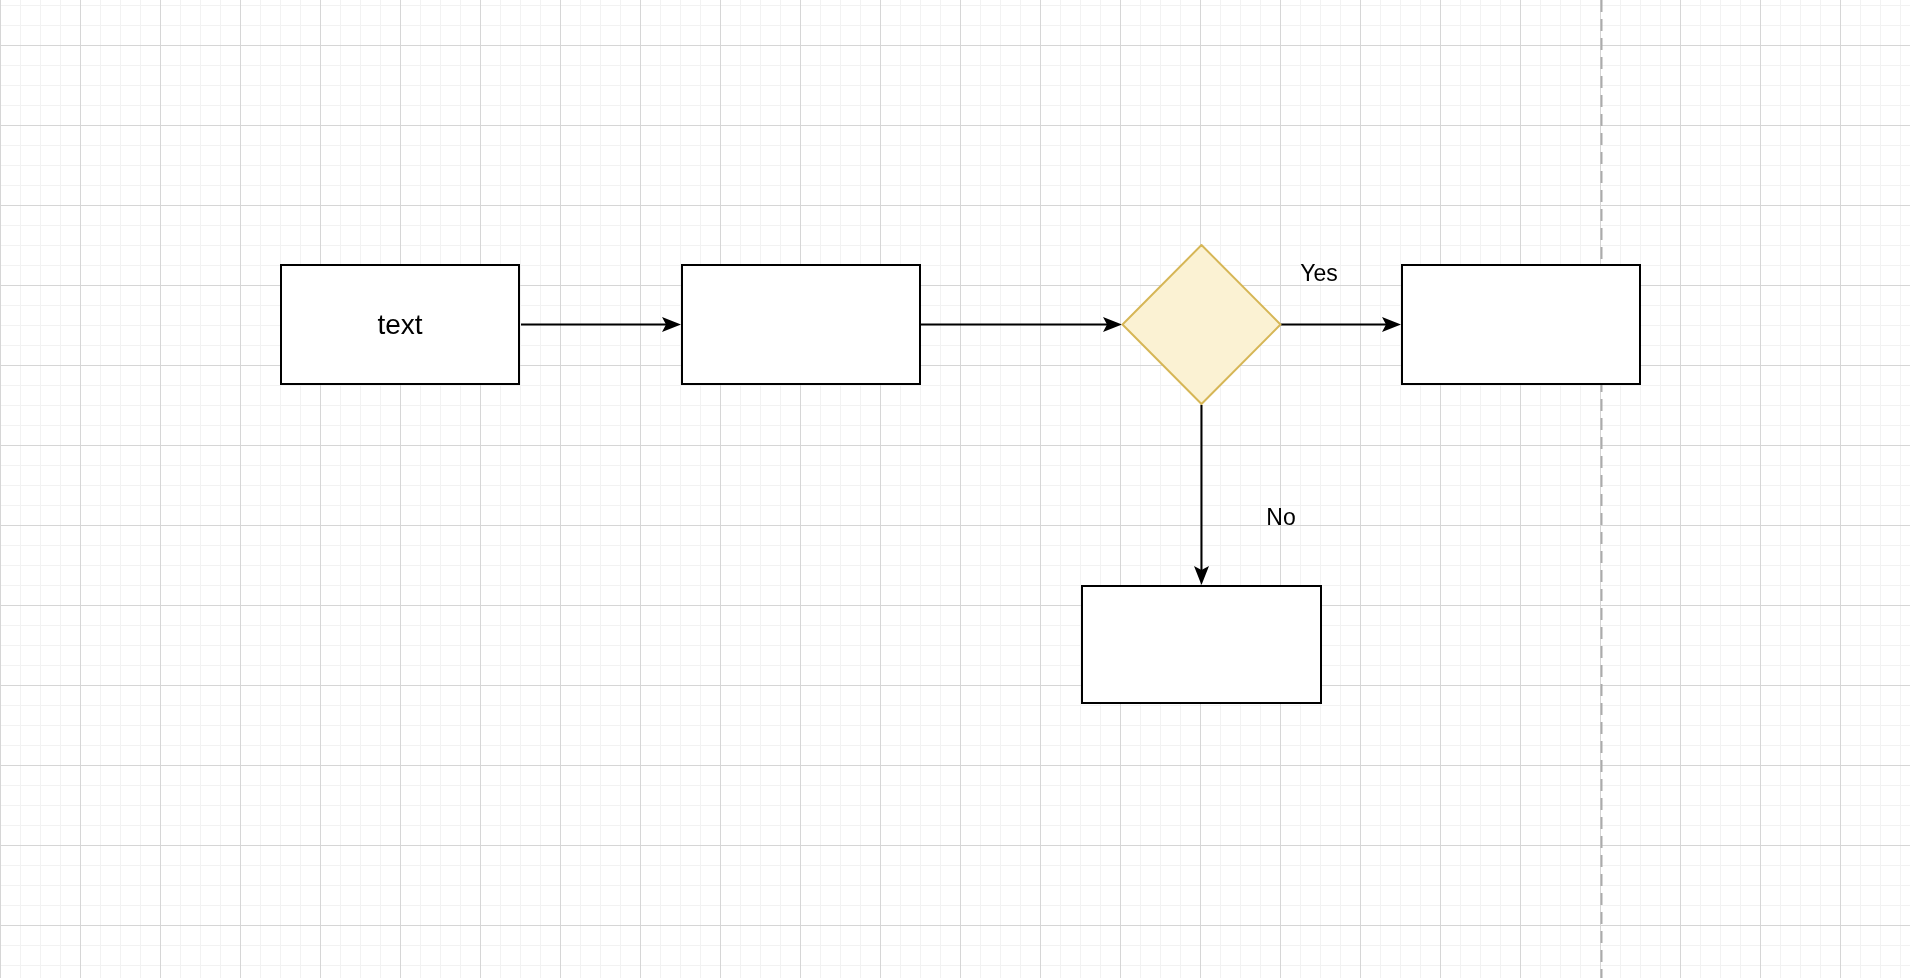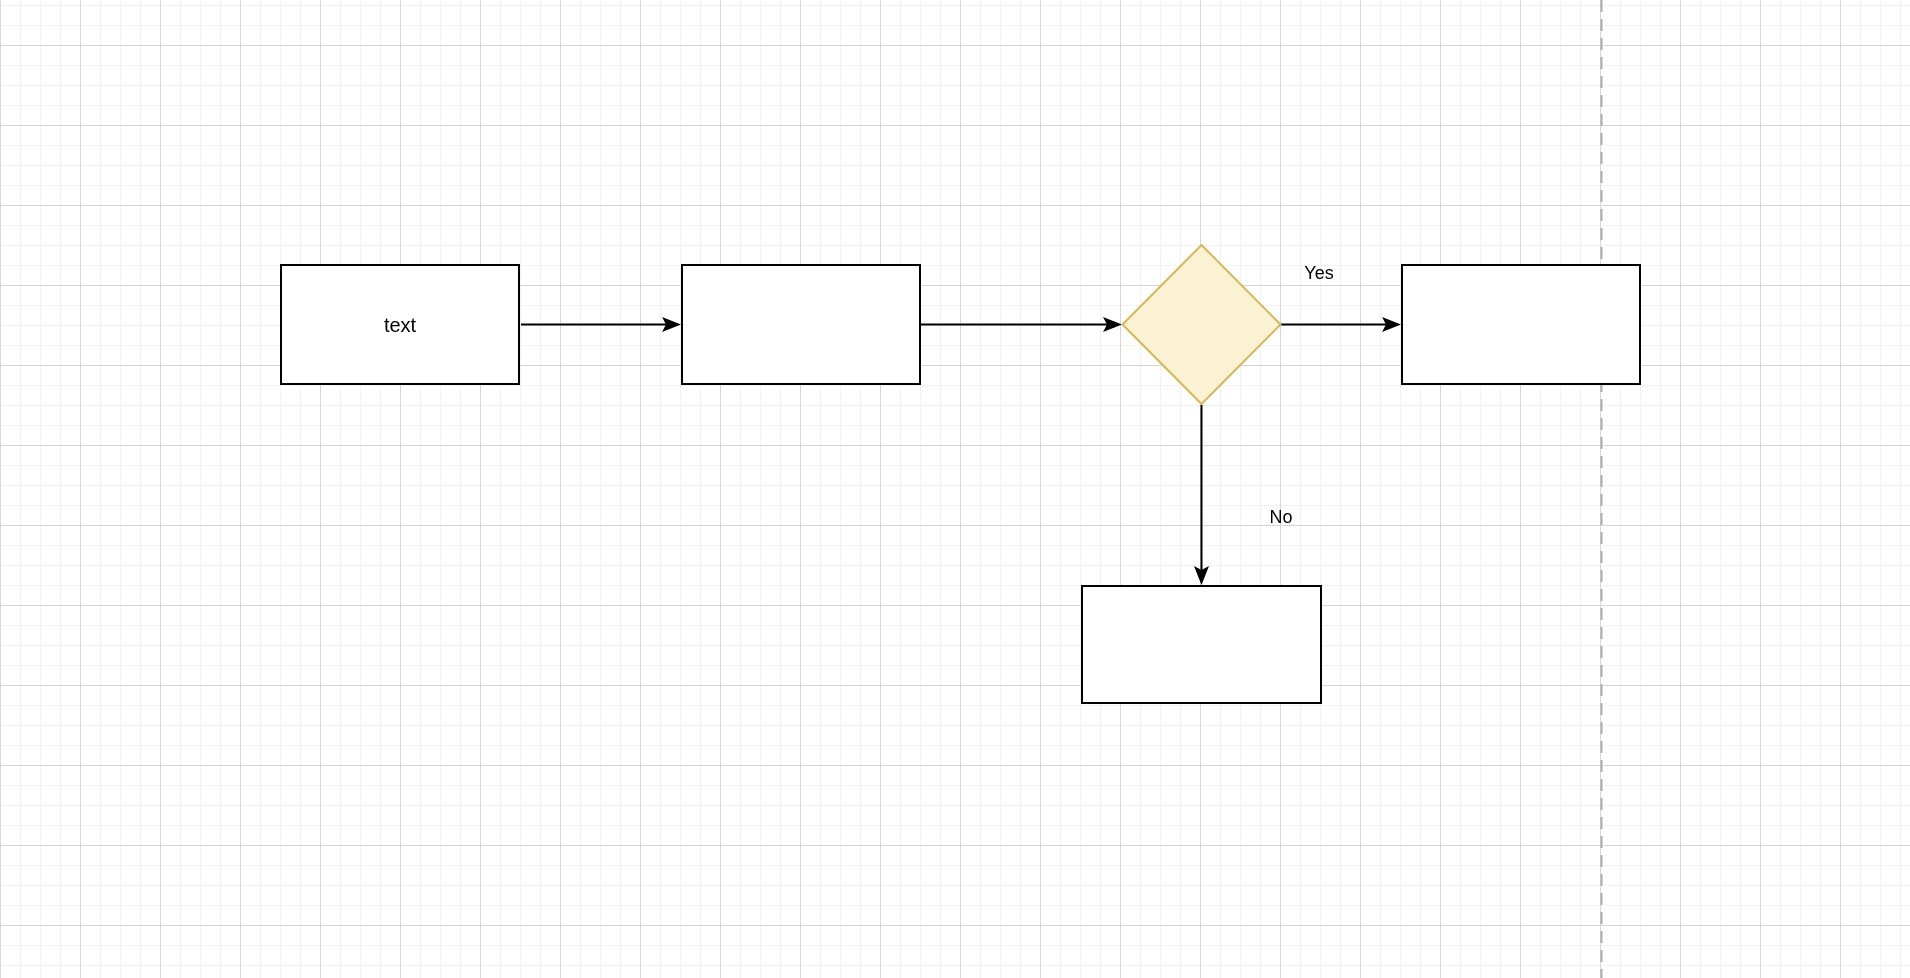--- a/index.html
+++ b/index.html
@@ -34,29 +34,29 @@
   .node-rect {
     position: absolute;
     box-sizing: border-box;
     background: #ffffff;
     border: 2px solid #000000;
     display: flex;
     align-items: center;
     justify-content: center;
   }
   .node-label {
-    font-size: 20px;
+    font-size: 28px;
     color: #000000;
     line-height: 1.2;
     white-space: nowrap;
   }
   .edge-label {
     position: absolute;
     transform: translate(-50%, -50%);
-    font-size: 18px;
+    font-size: 23px;
     color: #000000;
     white-space: nowrap;
   }
   
   .n1 { left: 280px;  top: 264px; width: 240px; height: 121px; }
   .n2 { left: 681px;  top: 264px; width: 240px; height: 121px; }
   .n4 { left: 1401px; top: 264px; width: 240px; height: 121px; }
   .n5 { left: 1081px; top: 585px; width: 241px; height: 119px; }
   .lbl-yes { left: 1319px; top: 273px; }
   .lbl-no  { left: 1281px; top: 493px; margin-top: 24px; }

